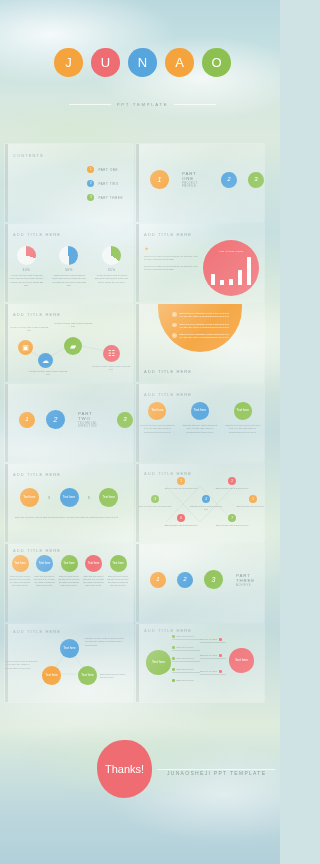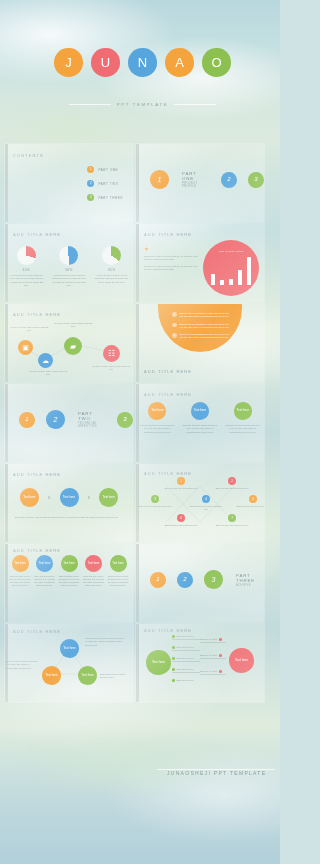--- a/index.html
+++ b/index.html
@@ -529,17 +529,18 @@
           <span>Enter the text here</span>
           <div class="d rd"></div>
         </div>
       </div>
       <div class="sheen"></div>
     </div>
 
   </div>
 
   <div class="thanks-slide">
+    <div class="thanks-blob">Thanks!</div>
     <div class="thanks-line"></div>
     <div class="thanks-tag">JUNAOSHEJI  PPT  TEMPLATE</div>
   </div>
 
 </div>
 
 </body></html>

